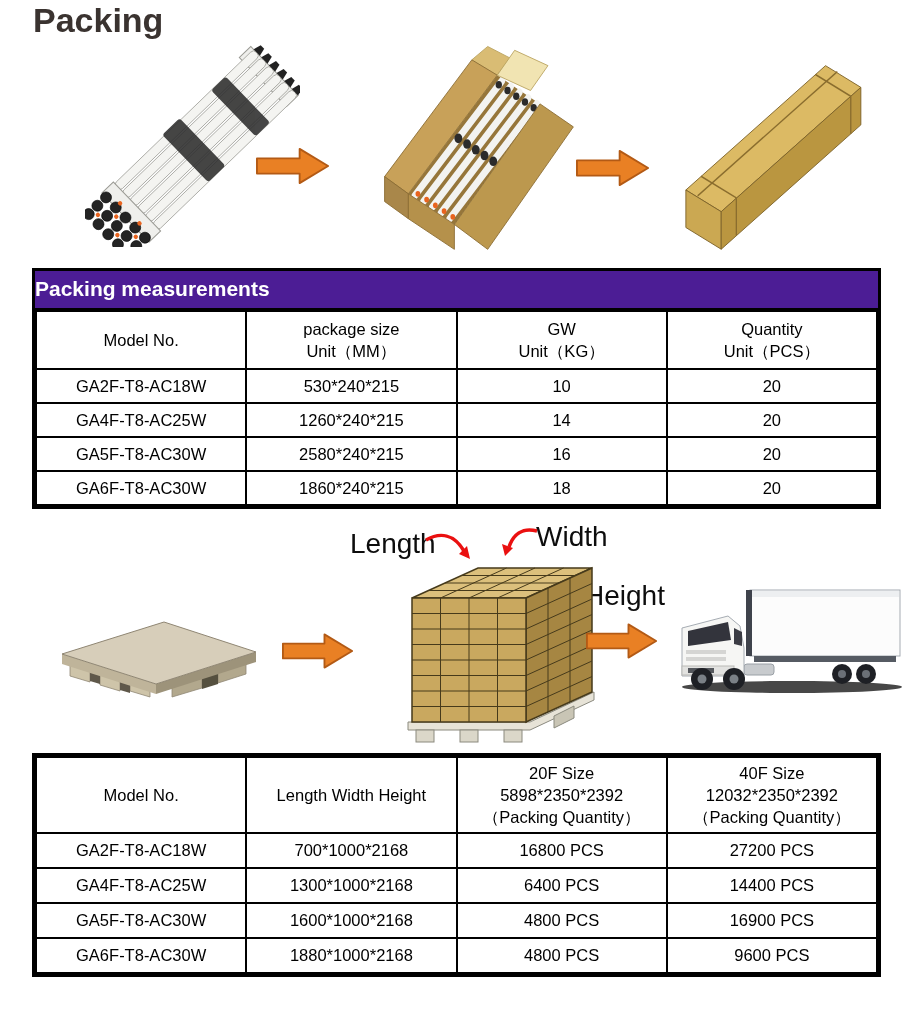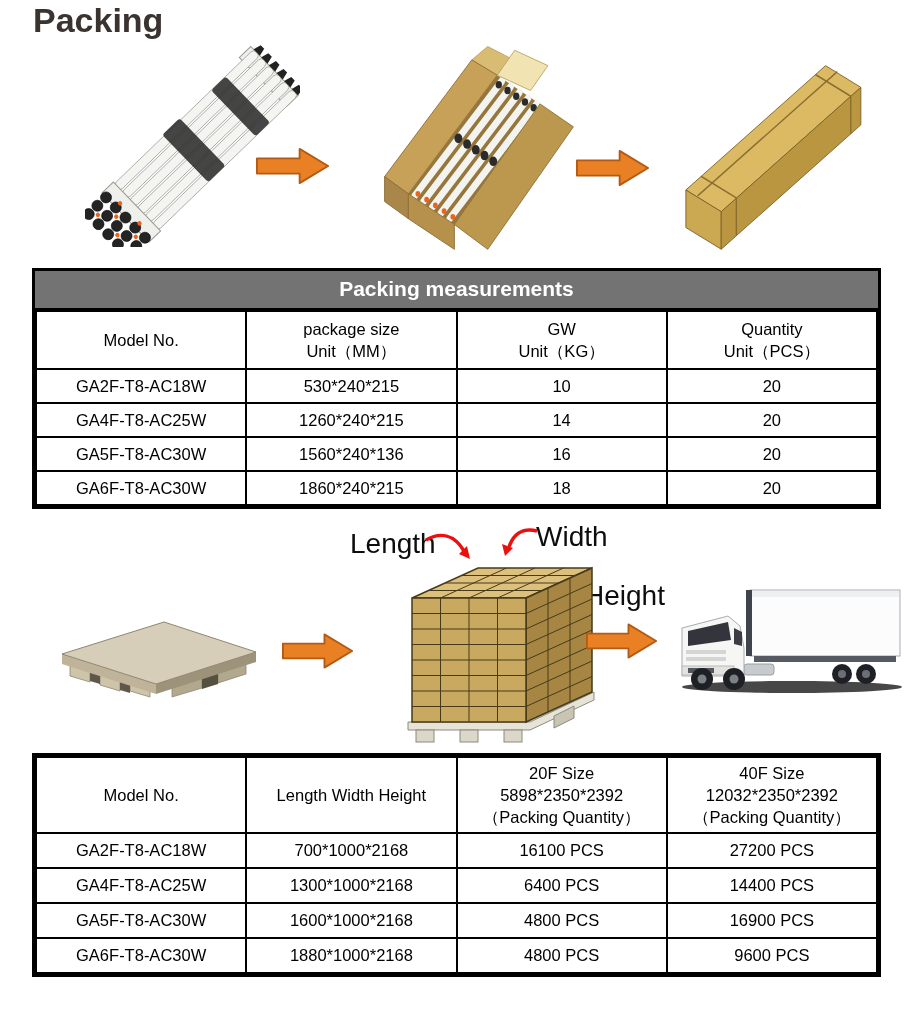--- a/index.html
+++ b/index.html
@@ -4,21 +4,21 @@
 <style>
   * { margin:0; padding:0; box-sizing:border-box; }
   html,body { background:#fff; }
   body { font-family:"Liberation Sans", sans-serif; color:#000; }
   .page { position:relative; width:913px; height:1004px; background:#fff; overflow:hidden;padding-left:48px; }
   .abs { position:absolute; }
   .title { position:absolute; left:33px; top:1px; font-size:34px; font-weight:bold; color:#3a3330; }
   .ptable { position:absolute; left:32px; width:849px; border:3px solid #000; background:#fff; }
   #table1 { top:268px; }
   #table2 { top:753px; }
-  .ptable-title { background:#737373; color:#fff; font-weight:bold; font-size:21px; text-align:center;
+  .ptable-title { background:#4c1d95; color:#fff; font-weight:bold; font-size:21px; text-align:left;
                   padding:6px 0 7px 0; white-space:pre-wrap; border-bottom:2px solid #000; }
   .ptable table { width:100%; border-collapse:collapse; table-layout:fixed; }
   .ptable th, .ptable td { border:2px solid #000; text-align:center; vertical-align:middle;
                            font-size:16.5px; font-weight:normal; white-space:pre-line; padding:0; line-height:1.35; }
   #table1 th { height:58px; }
   #table1 td { height:34px; }
   #table2 th { height:76px; }
   #table2 td { height:35px; }
   .label { position:absolute; font-size:28px; color:#0d0d0d; }
 </style>
@@ -168,21 +168,21 @@
           <td>20</td>
         </tr>
         <tr>
           <td>GA4F-T8-AC25W</td>
           <td>1260*240*215</td>
           <td>14</td>
           <td>20</td>
         </tr>
         <tr>
           <td>GA5F-T8-AC30W</td>
-          <td>1560*240*136</td>
+          <td>2580*240*215</td>
           <td>16</td>
           <td>20</td>
         </tr>
         <tr>
           <td>GA6F-T8-AC30W</td>
           <td>1860*240*215</td>
           <td>18</td>
           <td>20</td>
         </tr>
       </tbody>
@@ -311,21 +311,21 @@
 （Packing Quantity）</th>
           <th>40F Size
 12032*2350*2392
 （Packing Quantity）</th>
         </tr>
       </thead>
       <tbody>
         <tr>
           <td>GA2F-T8-AC18W</td>
           <td>700*1000*2168</td>
-          <td>16100 PCS</td>
+          <td>16800 PCS</td>
           <td>27200 PCS</td>
         </tr>
         <tr>
           <td>GA4F-T8-AC25W</td>
           <td>1300*1000*2168</td>
           <td>6400 PCS</td>
           <td>14400 PCS</td>
         </tr>
         <tr>
           <td>GA5F-T8-AC30W</td>

